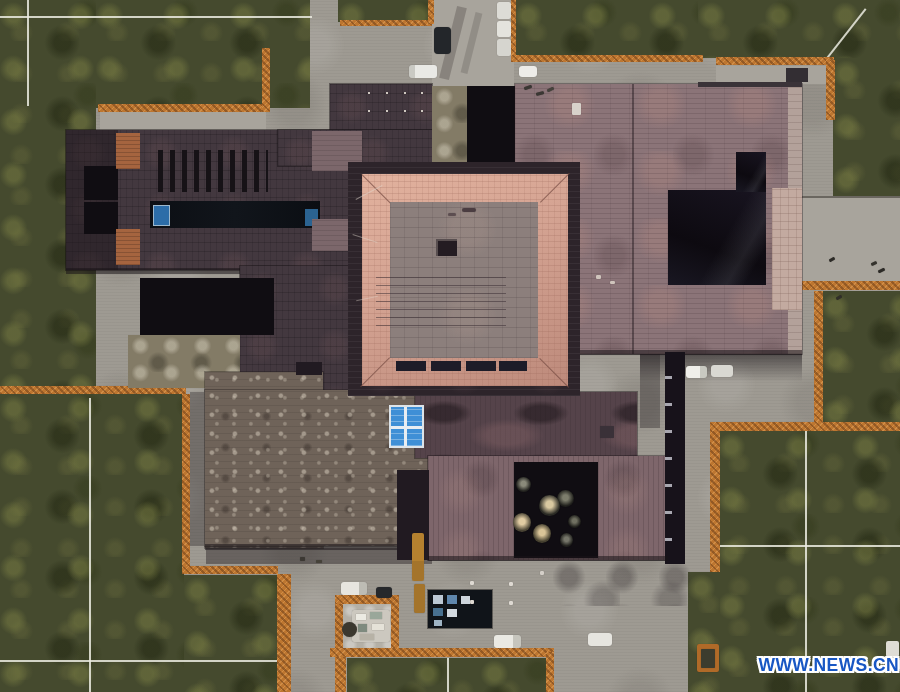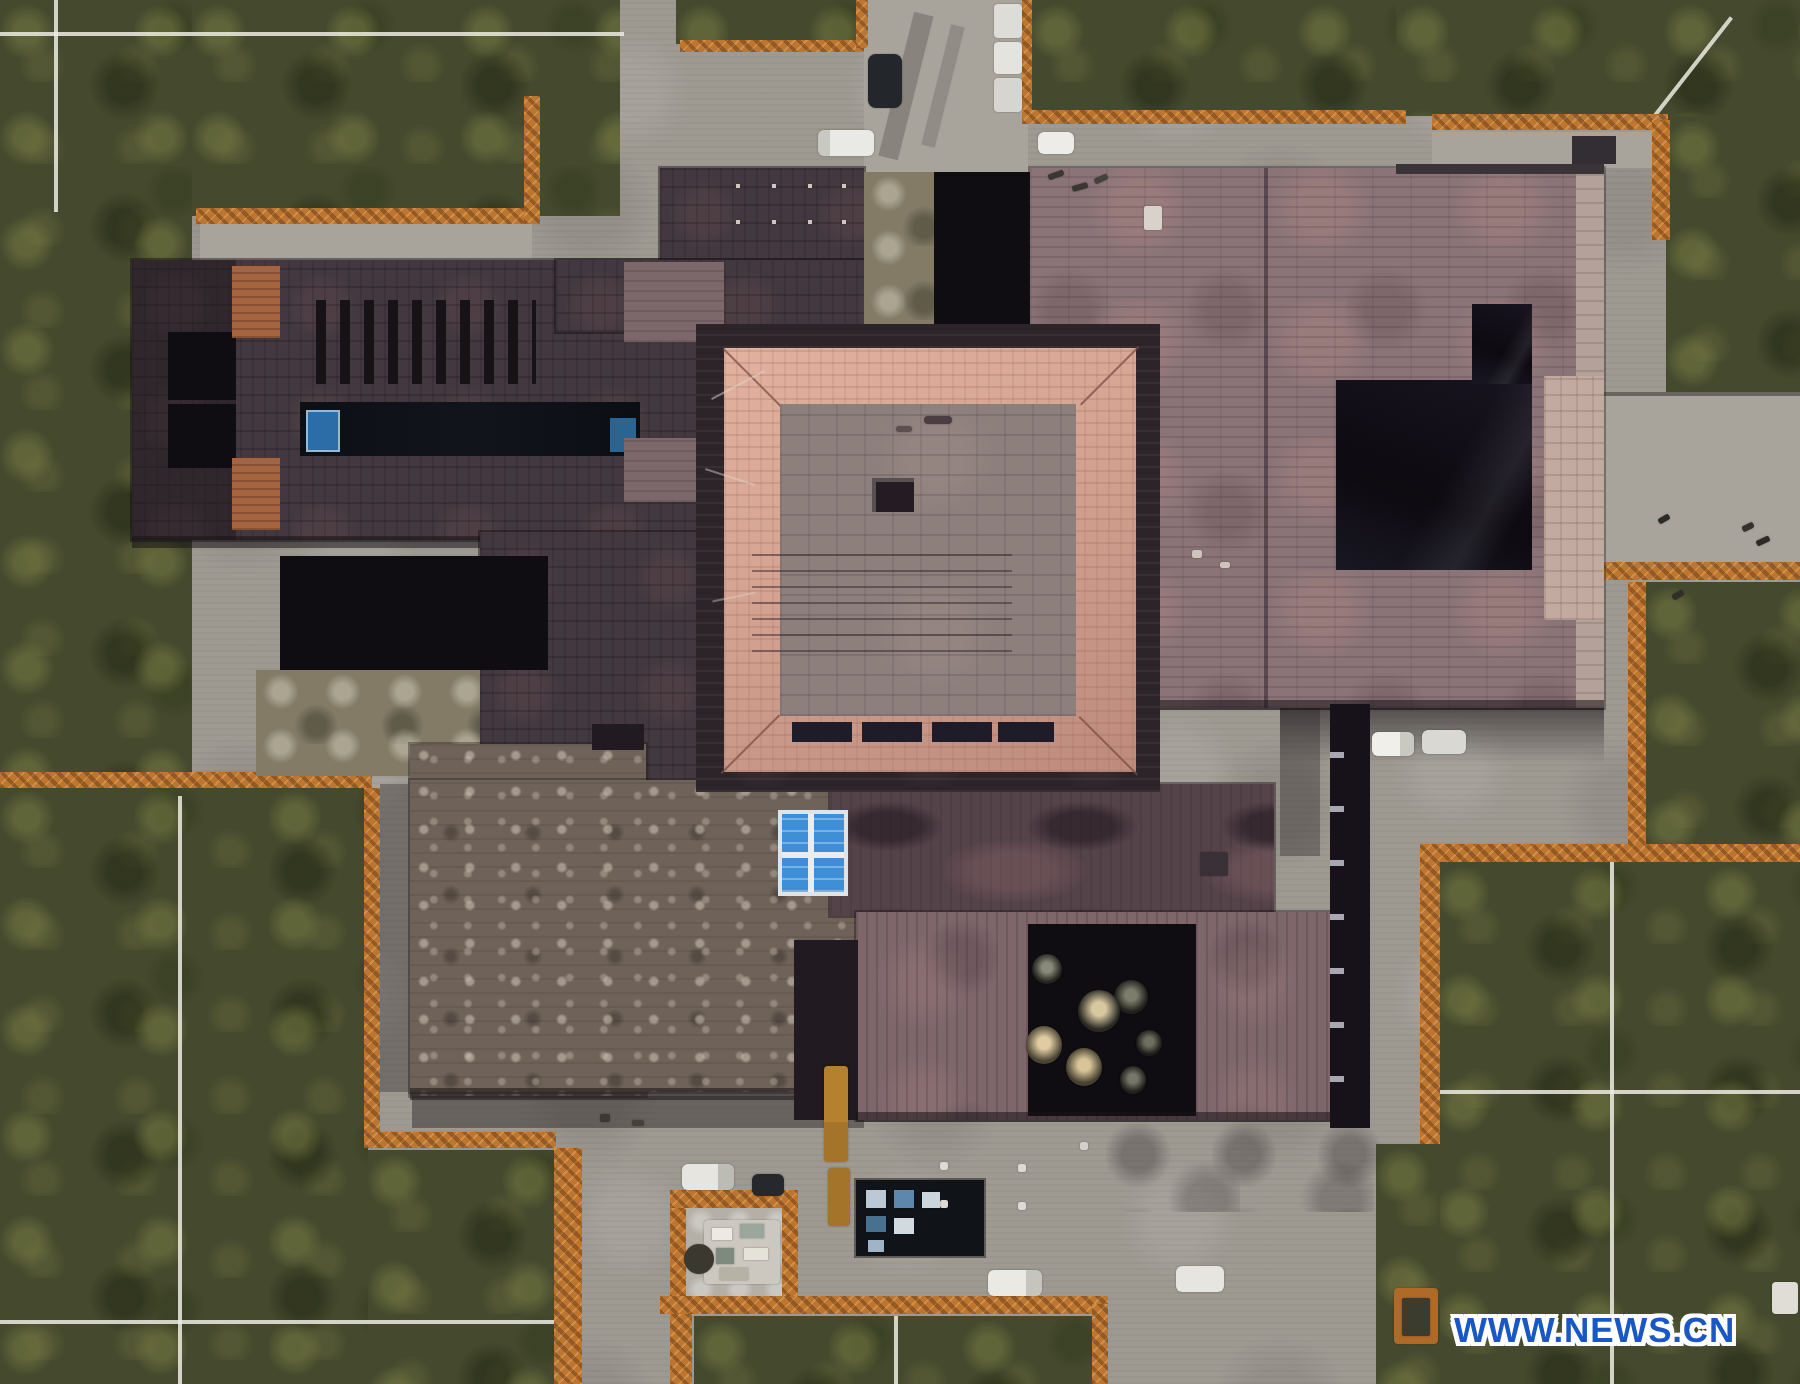--- a/index.html
+++ b/index.html
@@ -148,21 +148,21 @@
   .dashrow{position:absolute;left:3px;right:3px;height:2px;background:repeating-linear-gradient(90deg,#d8d5cf 0 2px, transparent 2px 5px);}
   .enc{
     background-color:#b4b0a7;
     background-image:radial-gradient(circle at 40% 40%, rgba(255,255,255,.3) 0 3px, transparent 7px);
     background-size:19px 17px;
   }
   .conc{background-color:#a8a49c;}
   .glasspanel{background:#101419;outline:1px solid rgba(0,0,0,.4);}
   .sp{position:absolute;box-shadow:0 0 1px rgba(0,0,0,.35);}
   #watermark{
-    position:absolute;left:727px;top:654px;width:172px;text-align:left;
+    position:absolute;left:727px;top:654px;width:172px;text-align:right;
     font-weight:bold;font-size:17.5px;letter-spacing:.4px;line-height:1.3;
     color:var(--watermark-blue,#1857c4);
     text-shadow:-2px 0 0 #fff,2px 0 0 #fff,0 -2px 0 #fff,0 2px 0 #fff,
       -1px -1px 0 #fff,1px -1px 0 #fff,-1px 1px 0 #fff,1px 1px 0 #fff,
       -2px -2px 0 #fff,2px -2px 0 #fff,-2px 2px 0 #fff,2px 2px 0 #fff;
   }
 </style>
 </head>
 <body>
 

